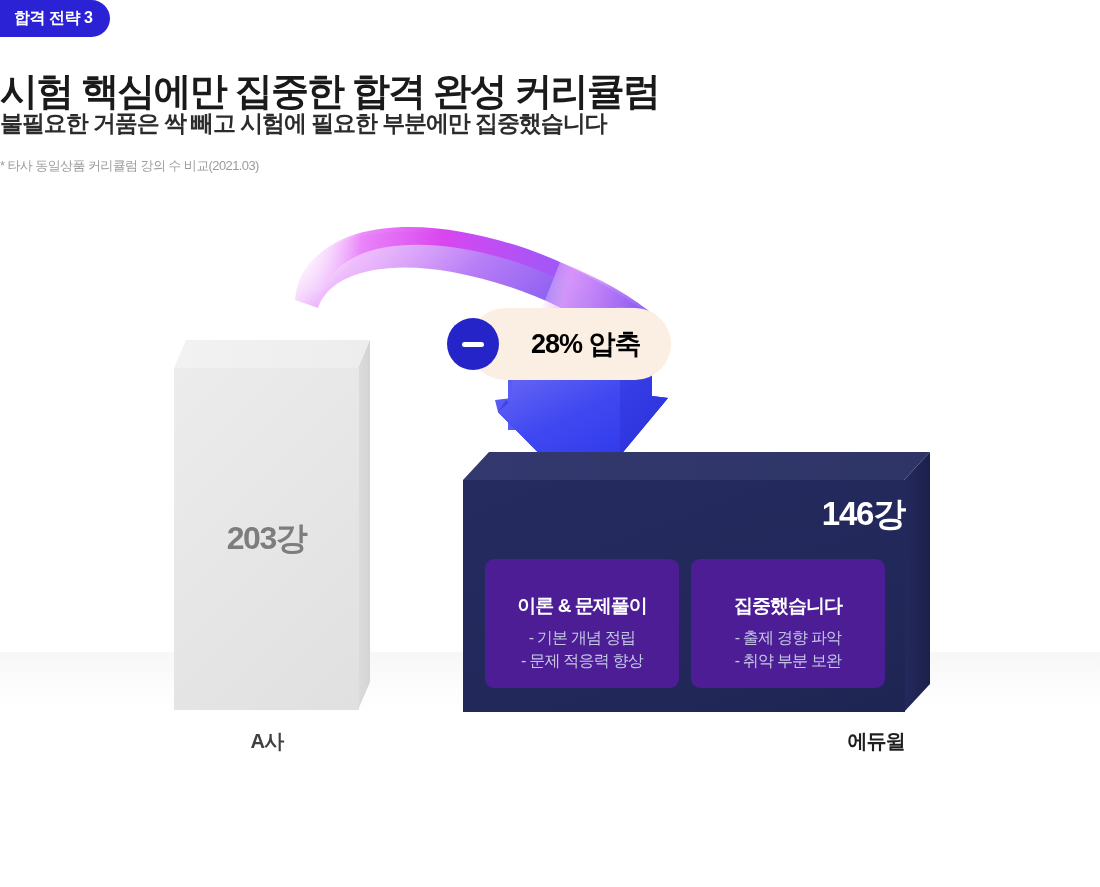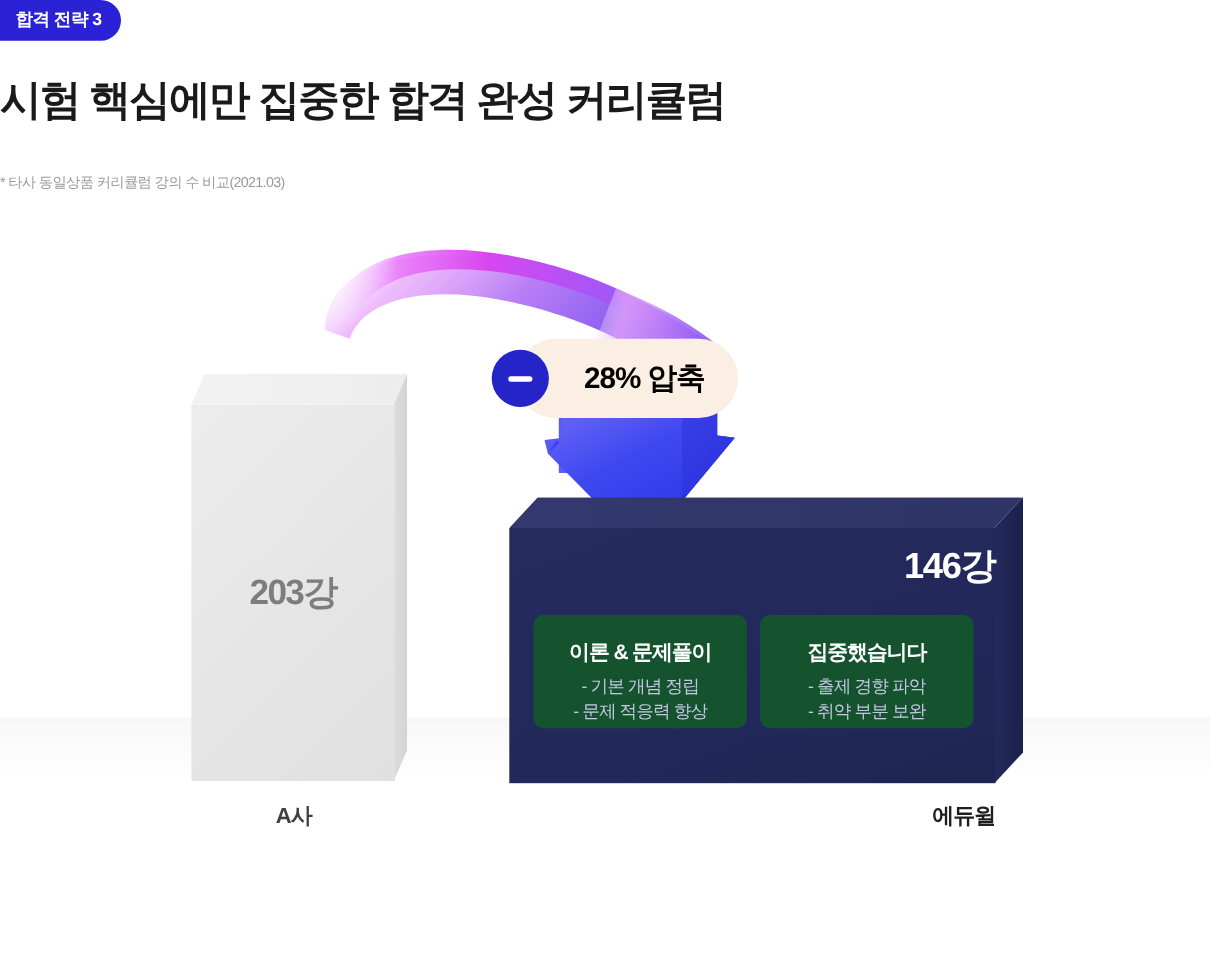--- a/index.html
+++ b/index.html
@@ -172,23 +172,23 @@
   .cards {
     position: absolute;
     left: 22px;
     top: 107px;
     width: 400px;
     display: flex;
     gap: 12px;
   }
   .card {
     flex: 1 1 0;
-    height: 103px;
+    height: 129px;
     border-radius: 9px;
-    background: #14532d;
+    background: #4c1d95;
     display: flex;
     flex-direction: column;
     align-items: center;
     justify-content: center;
     box-sizing: border-box;
     padding-top: 18px;
   }
   .card .card-title {
     font-size: 19px;
     font-weight: 800;
@@ -266,20 +266,21 @@
 </head>
 <body>
 
 <div id="stage">
 
   <div class="badge">
     <span>합격 전략 3</span>
   </div>
 
   <div class="headline">시험 핵심에만 집중한 합격 완성 커리큘럼</div>
+  <div class="subline">불필요한 거품은 싹 빼고 시험에 필요한 부분에만 집중했습니다</div>
   <div class="footnote">* 타사 동일상품 커리큘럼 강의 수 비교(2021.03)</div>
 
   <div class="ground"></div>
 
   <div class="bar-grey">
     <div class="top"></div>
     <div class="side"></div>
     <div class="front"></div>
     <div class="value">203강</div>
   </div>

